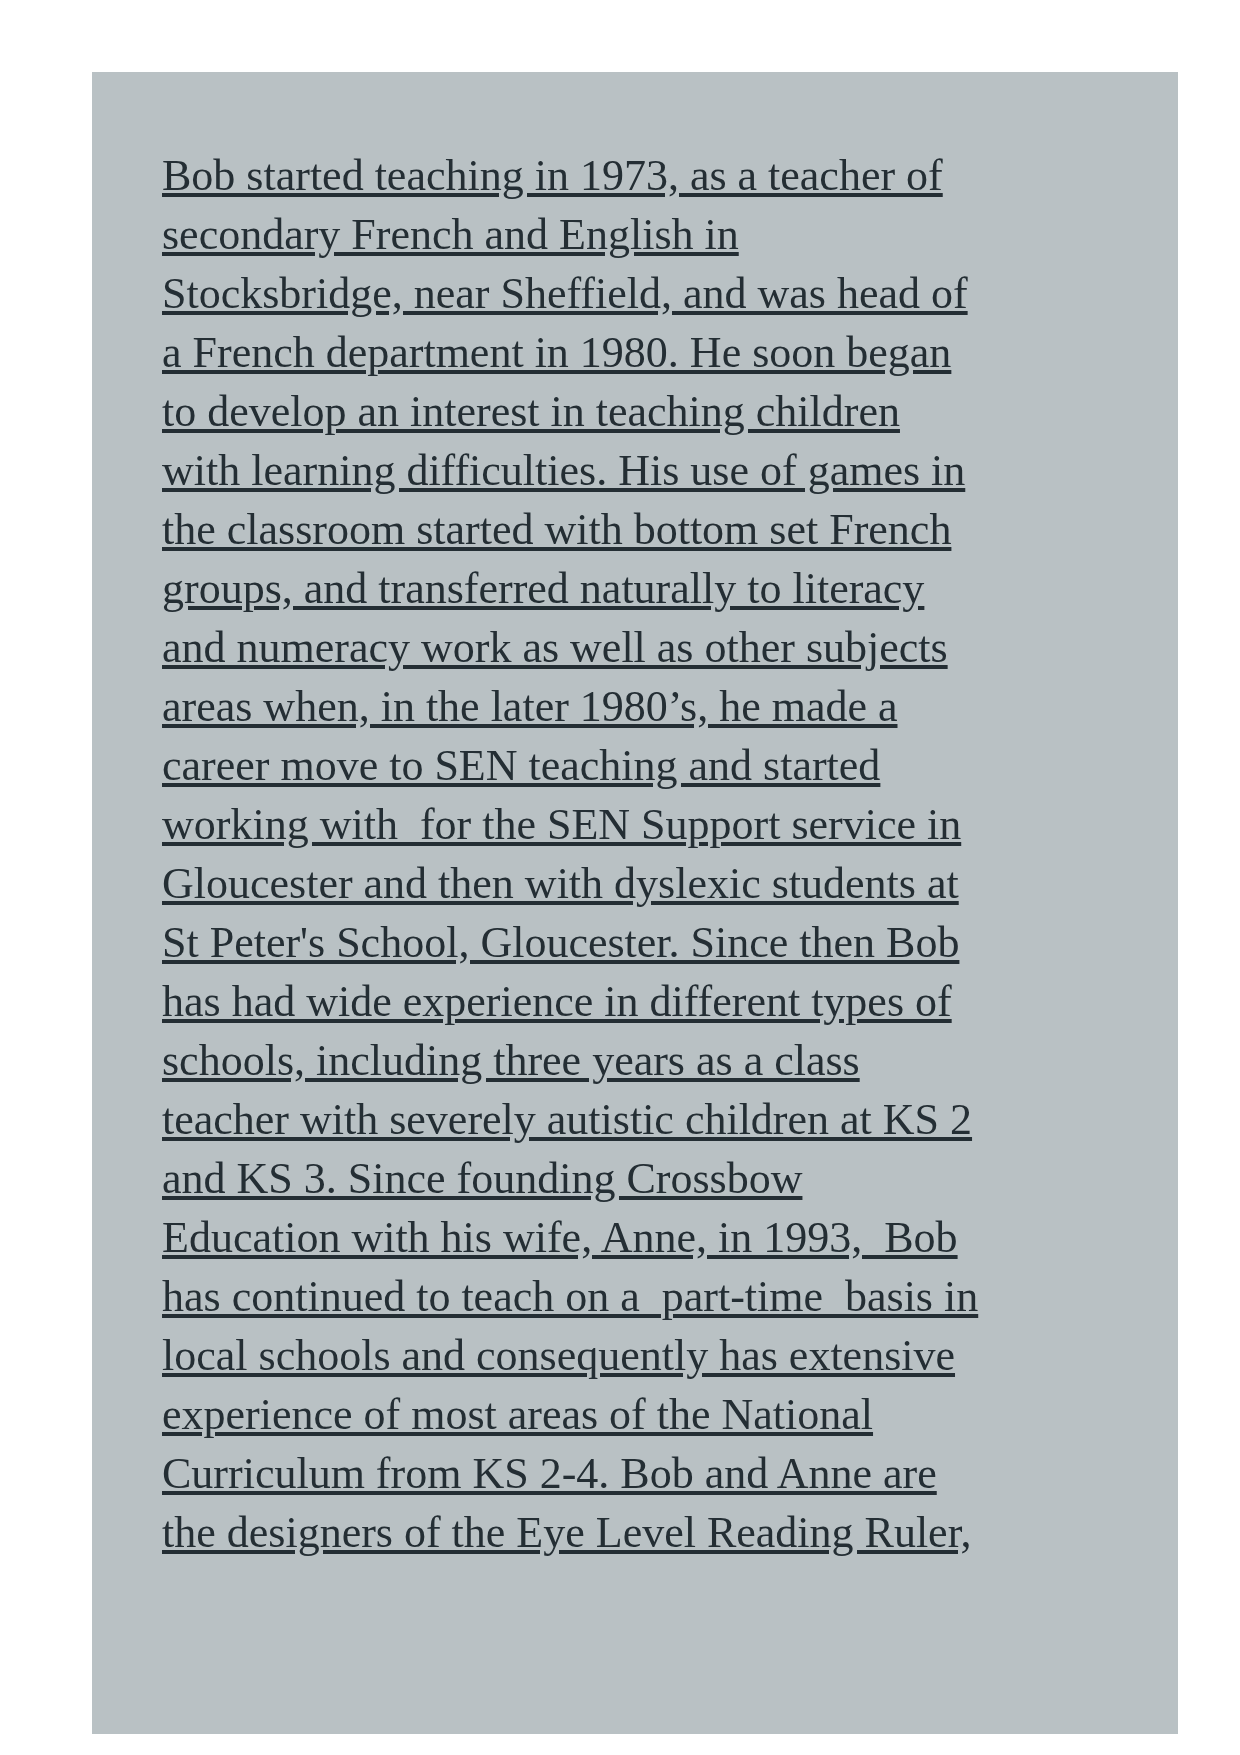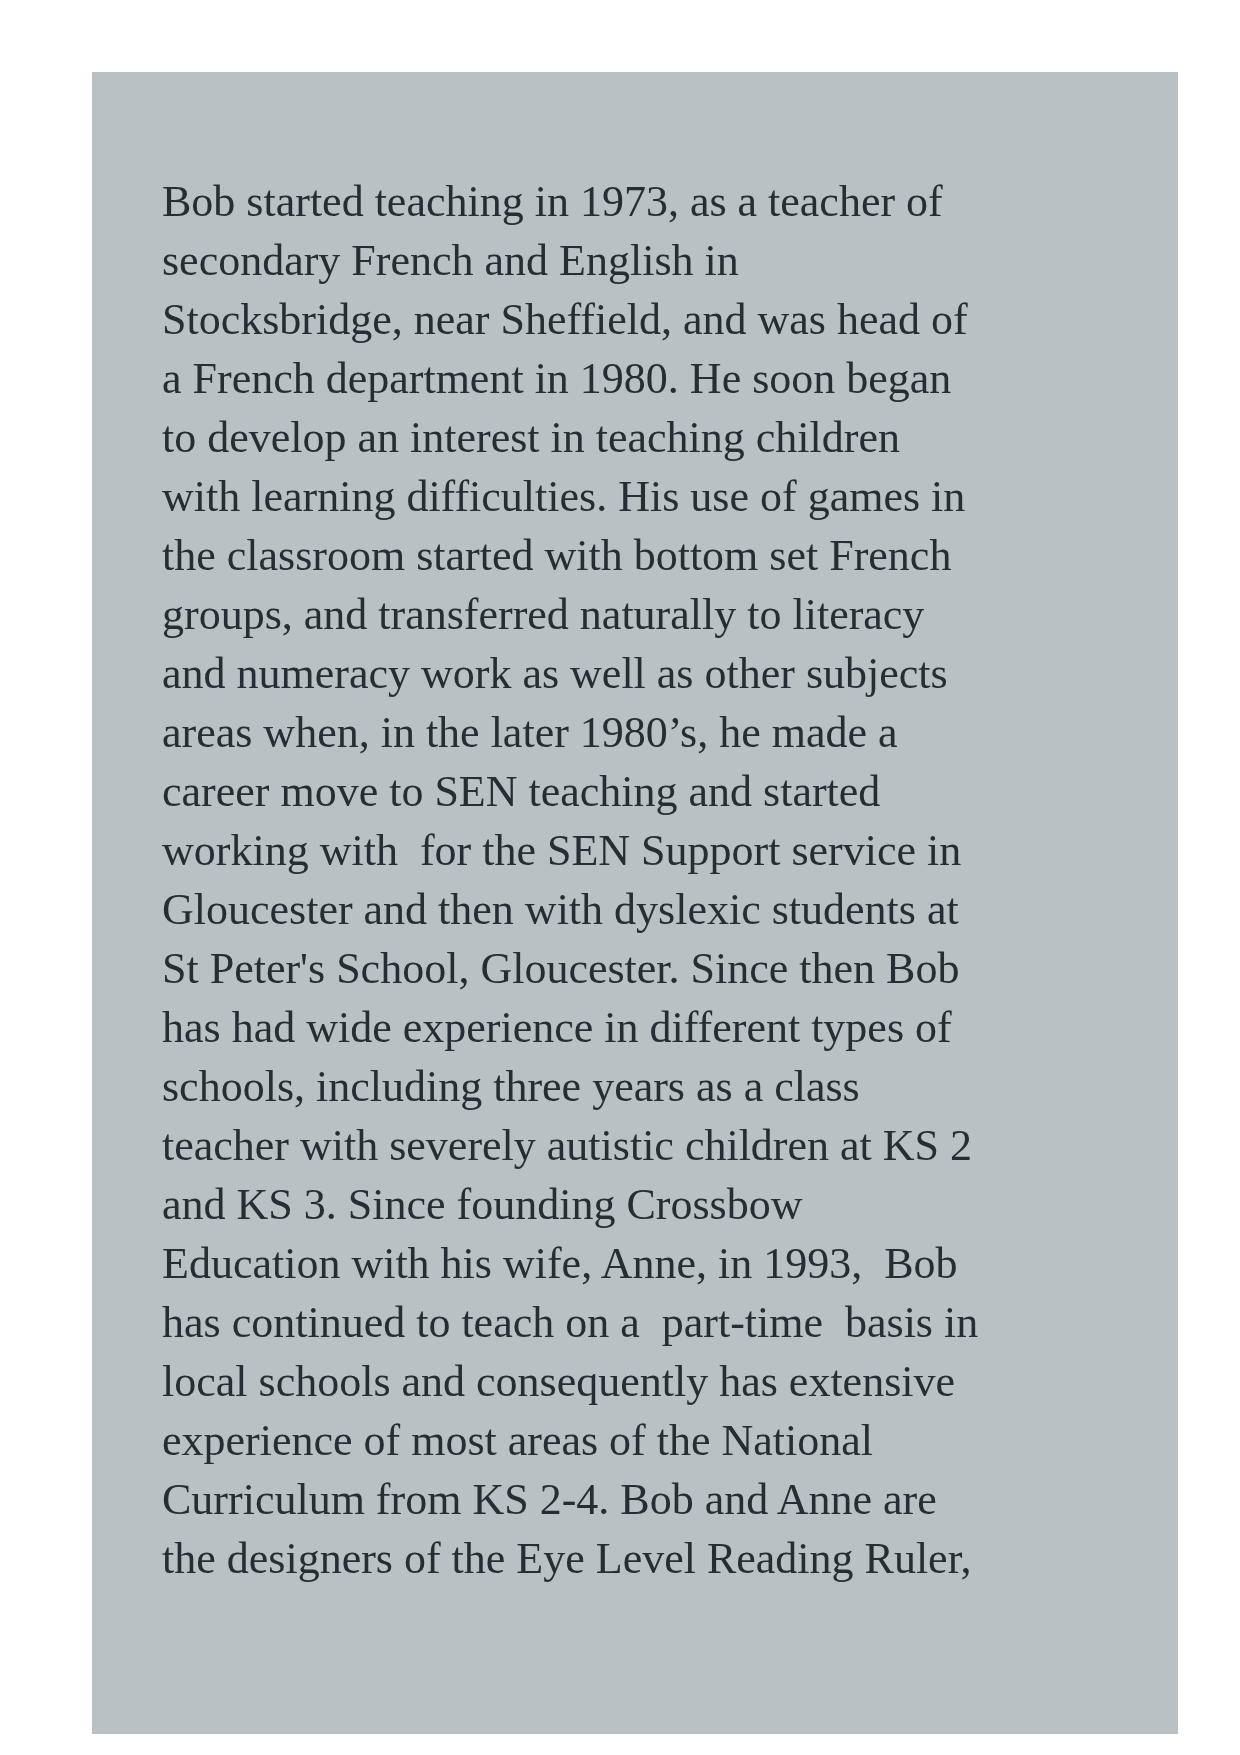--- a/index.html
+++ b/index.html
@@ -23,28 +23,29 @@
   .bio-panel {
     position: absolute;
     left: 92px;
     top: 72px;
     width: 1086px;
     height: 1662px;
     background: var(--panel-bg);
     overflow: hidden;
   }
   .bio-text {
-    margin: 100px 0 0 70px;
+    margin: 74px 0 0 70px;
     padding: 0;
     color: var(--text-color);
     font-family: "Liberation Serif", serif;
     font-size: 44px;
     line-height: 59px;
     white-space: pre;
     letter-spacing: 0;
+    text-decoration: underline;
   }
 </style>
 </head>
 <body>
 
 <div class="bio-panel">
   <p class="bio-text">Bob started teaching in 1973, as a teacher of
 secondary French and English in
 Stocksbridge, near Sheffield, and was head of
 a French department in 1980. He soon began

